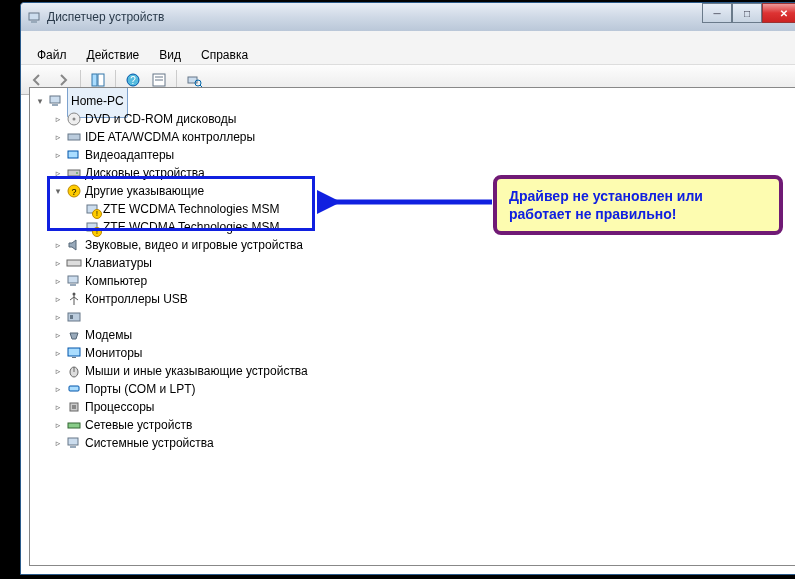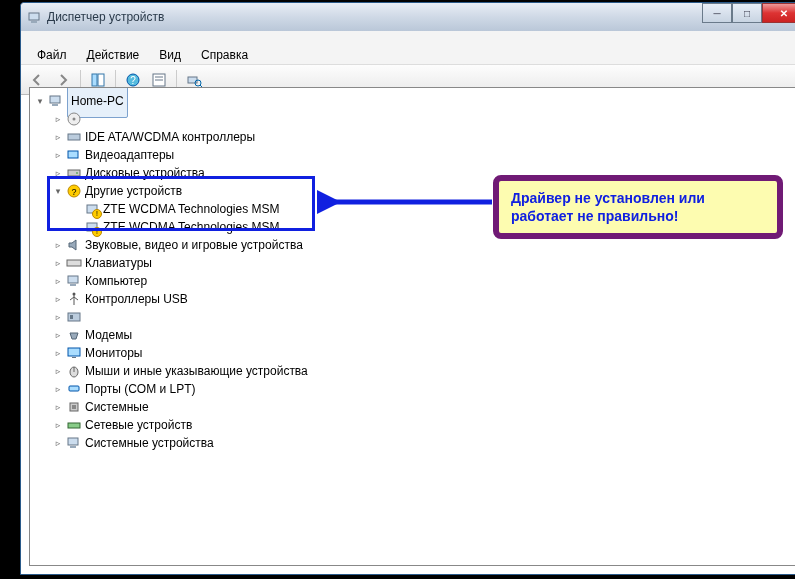--- a/index.html
+++ b/index.html
@@ -153,21 +153,21 @@
   background: #e6f0fa;
   padding: 7px 3px;
   border-radius: 2px;
 }
 .highlight-box {
   border: 3px solid #1020e0;
   position: absolute;
 }
 .callout {
   position: absolute;
-  border: 6px solid #701a75;
+  border: 4px solid #701a75;
   background: #fdfcb0;
   border-radius: 8px;
   padding: 8px 12px;
   color: #1020e0;
   font-weight: bold;
   font-size: 14px;
   line-height: 1.3;
 }
 .arrow {
   position: absolute;
@@ -271,20 +271,21 @@
       </div>
 
       <div class="tree-row" style="padding-left:20px">
         <span class="expander">▹</span>
         <span class="node-icon">
             <svg viewBox="0 0 16 16">
               <circle cx="8" cy="8" r="6" fill="#eee" stroke="#888"></circle>
               <circle cx="8" cy="8" r="1.5" fill="#888"></circle>
             </svg>
           </span>
+        <span class="node-label">DVD и CD-ROM дисководы</span>
       </div>
 
       <div class="tree-row" style="padding-left:20px">
         <span class="expander">▹</span>
         <span class="node-icon">
             <svg viewBox="0 0 16 16">
               <rect x="2" y="5" width="12" height="6" fill="#bcd" stroke="#678"></rect>
             </svg>
           </span>
         <span class="node-label">IDE ATA/WCDMA контроллеры</span>
@@ -312,21 +313,21 @@
       </div>
 
       <div class="tree-row" style="padding-left:20px">
         <span class="expander">▾</span>
         <span class="node-icon">
             <svg viewBox="0 0 16 16">
               <circle cx="8" cy="8" r="6" fill="#fc0" stroke="#b80"></circle>
               <text x="8" y="12" font-size="9" text-anchor="middle">?</text>
             </svg>
           </span>
-        <span class="node-label">Другие устройств</span>
+        <span class="node-label">Другие указывающие</span>
       </div>
 
       <div class="tree-row" style="padding-left:52px">
         <span class="node-icon">
             <svg viewBox="0 0 16 16">
               <rect x="3" y="4" width="10" height="8" fill="#cde" stroke="#678"></rect>
             </svg>
             <span class="warn-badge">!</span>
           </span>
         <span class="node-label">ZTE WCDMA Technologies MSM</span>
@@ -437,21 +438,21 @@
       </div>
 
       <div class="tree-row" style="padding-left:20px">
         <span class="expander">▹</span>
         <span class="node-icon">
             <svg viewBox="0 0 16 16">
               <rect x="4" y="4" width="8" height="8" fill="#ccc" stroke="#666"></rect>
               <rect x="6" y="6" width="4" height="4" fill="#888"></rect>
             </svg>
           </span>
-        <span class="node-label">Системные</span>
+        <span class="node-label">Процессоры</span>
       </div>
 
       <div class="tree-row" style="padding-left:20px">
         <span class="expander">▹</span>
         <span class="node-icon">
             <svg viewBox="0 0 16 16">
               <rect x="2" y="6" width="12" height="5" fill="#8c8" stroke="#363"></rect>
             </svg>
           </span>
         <span class="node-label">Сетевые устройств</span>

